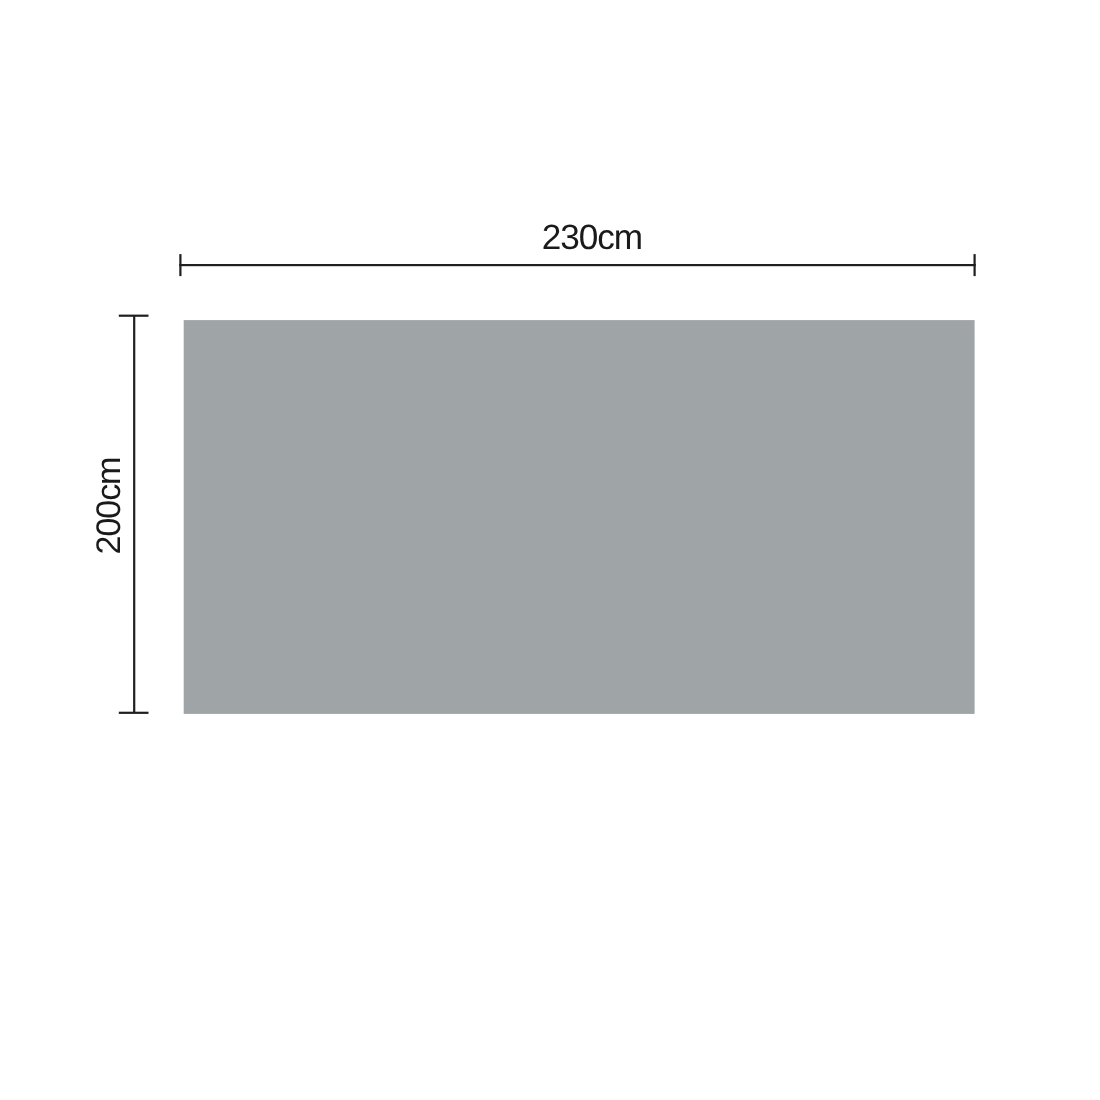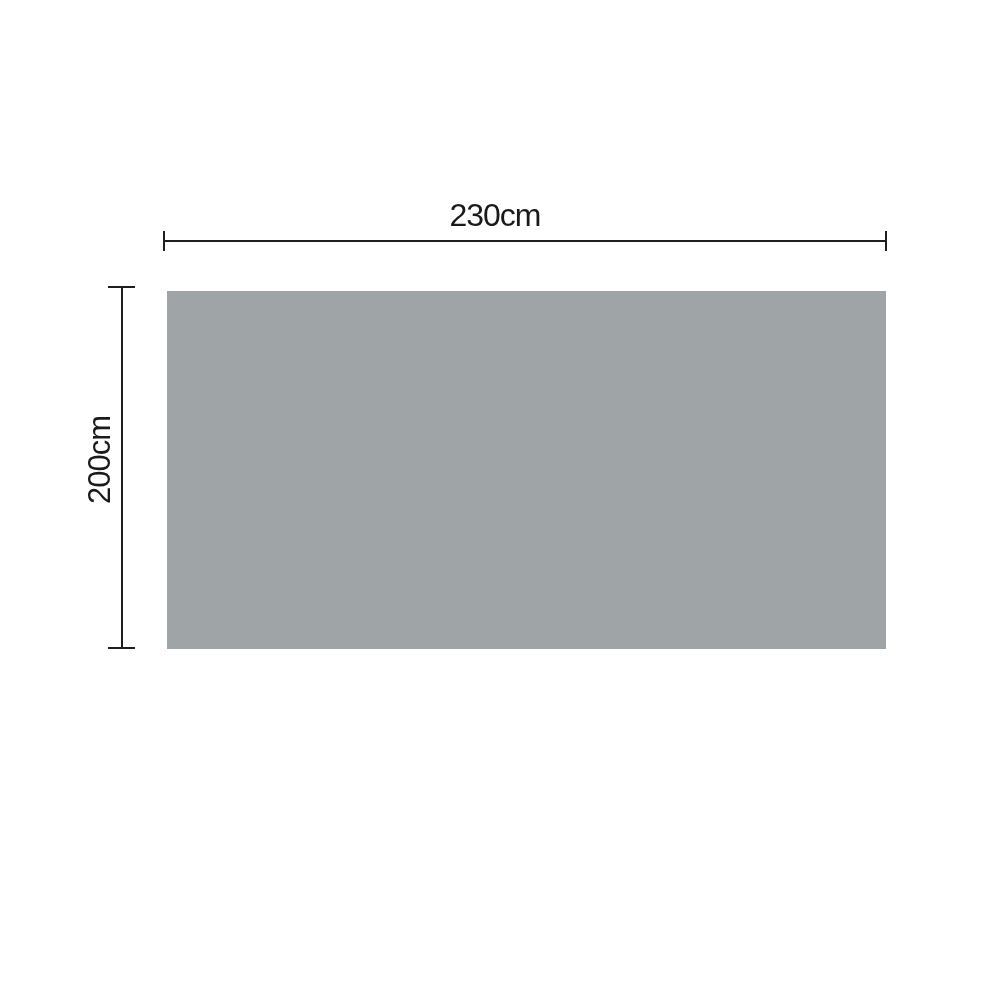--- a/index.html
+++ b/index.html
@@ -39,21 +39,21 @@
     position: absolute;
     top: 231px;
     width: 2px;
     height: 20px;
     background: #1f1f1f;
   }
   .cap-v.left  { left: 163px; }
   .cap-v.right { left: 885px; }
   .dim-label-h {
     position: absolute;
-    left: 435px;
+    left: 478px;
     top: 199px;
     width: 120px;
     text-align: center;
     font-size: 32px;
     letter-spacing: -1px;
     line-height: 1;
     color: #1a1a1a;
     white-space: nowrap;
   }
 

